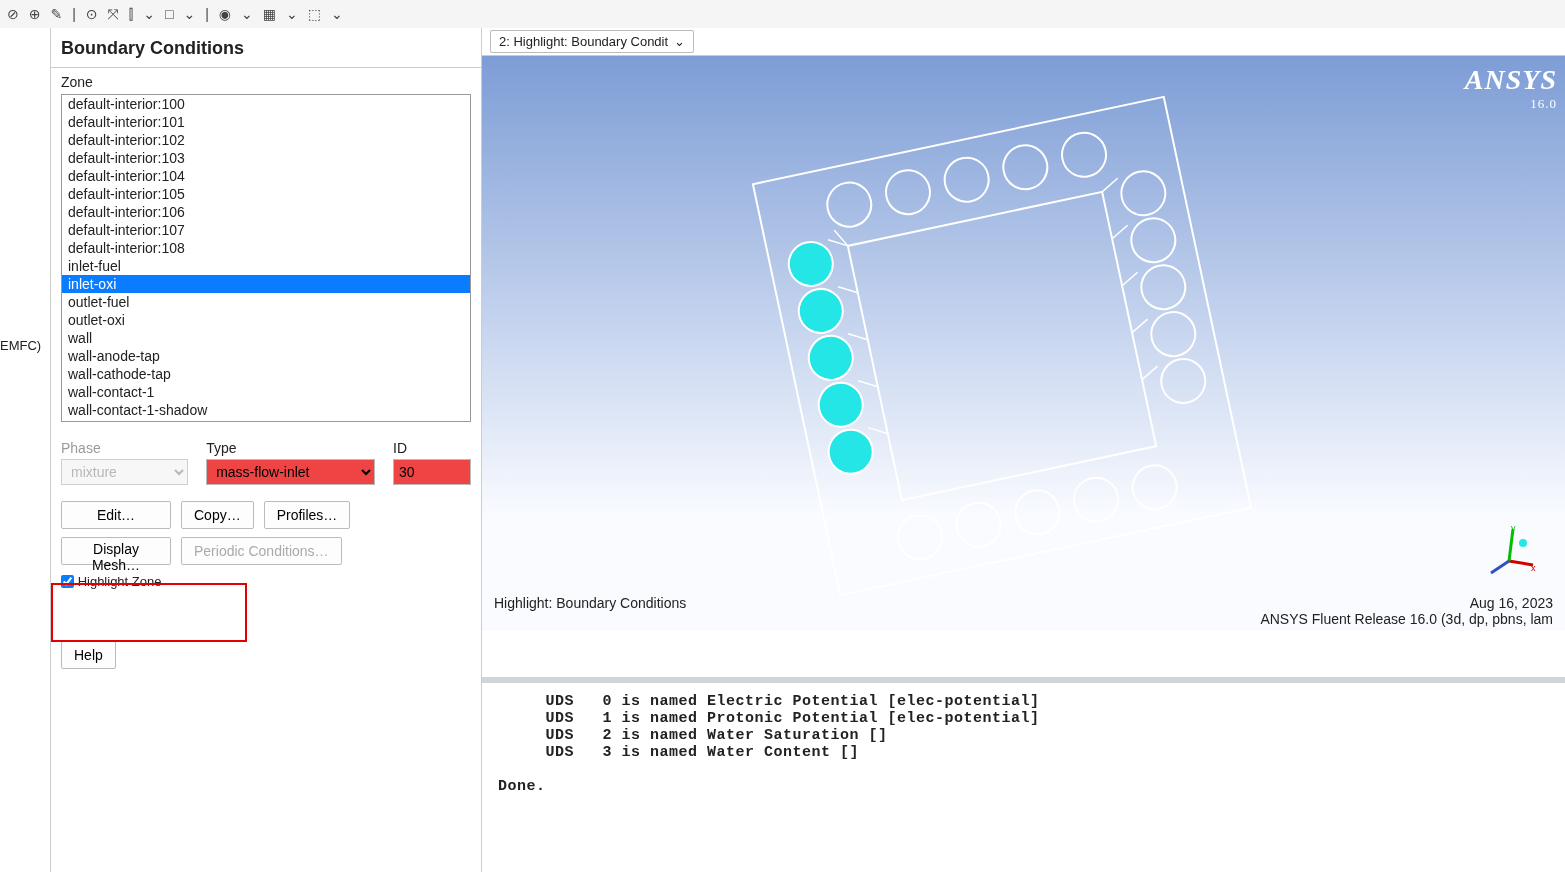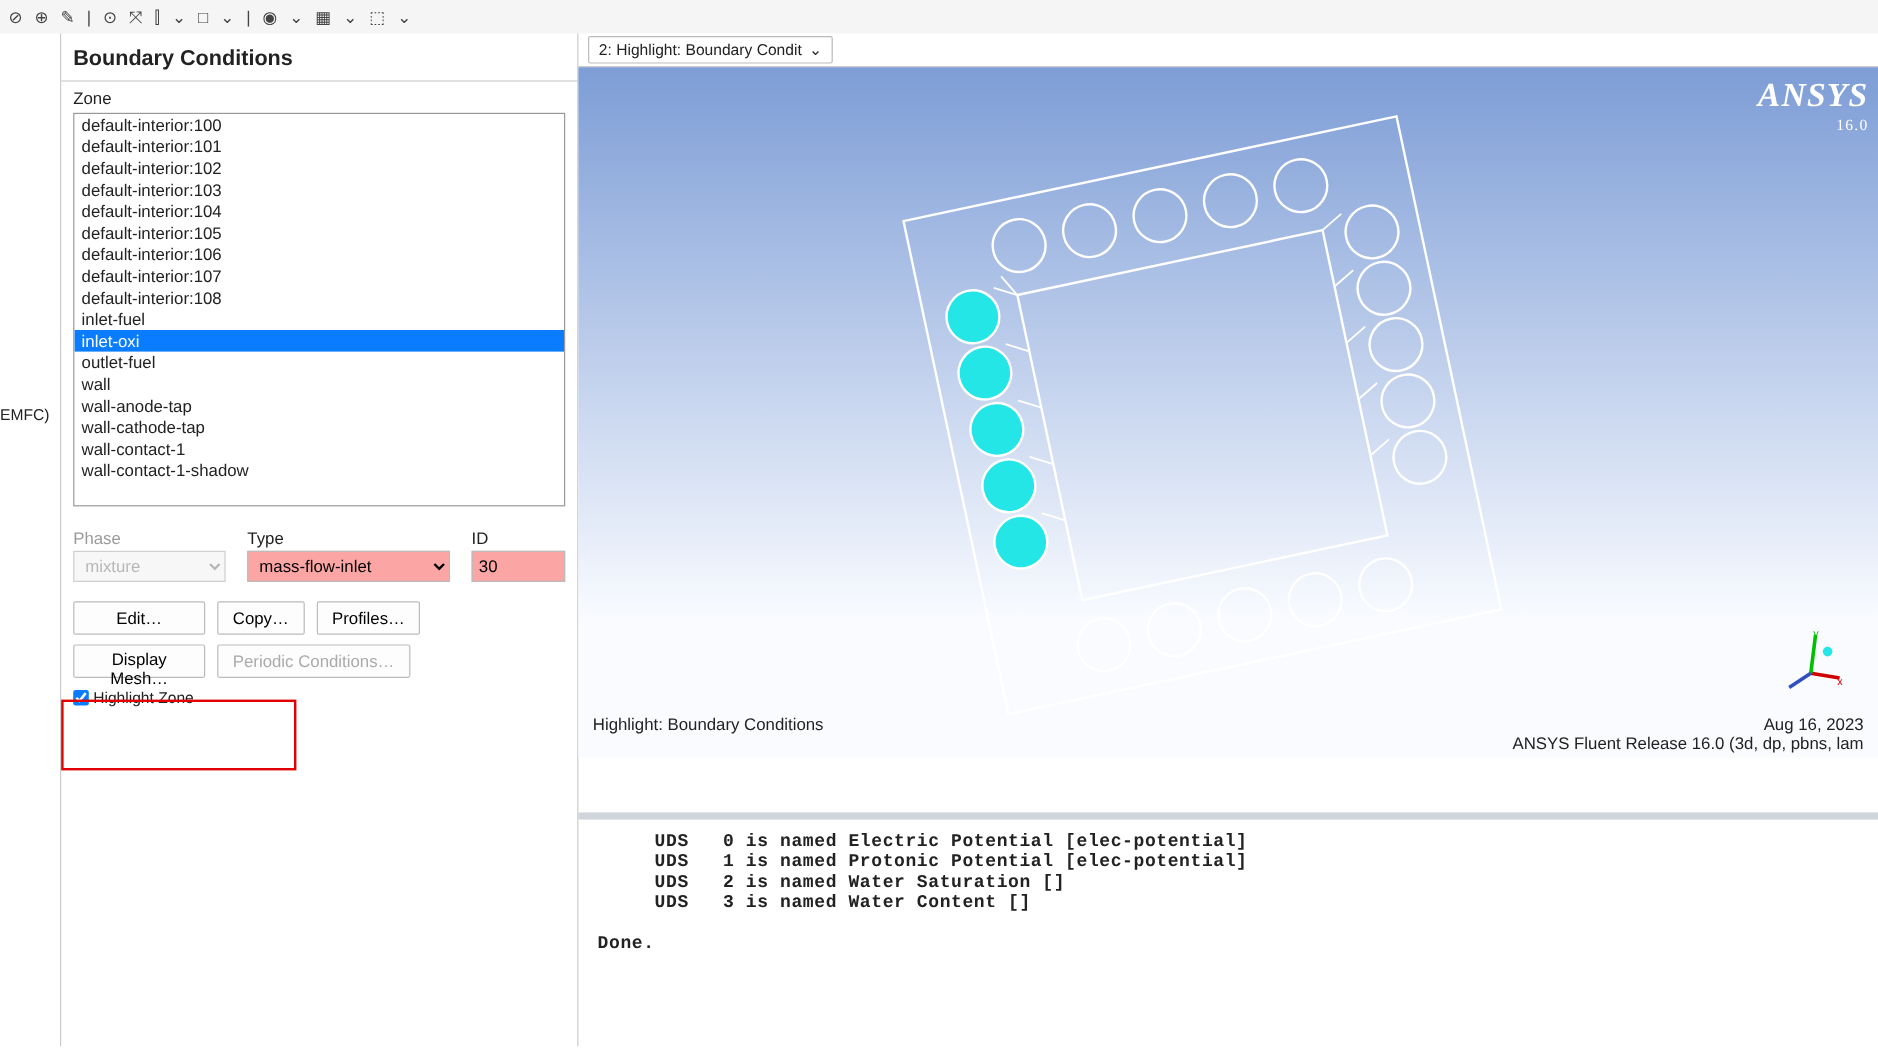--- a/index.html
+++ b/index.html
@@ -57,21 +57,21 @@
       background: #0a7cff;
       color: #fff;
     }
     .form-row { display:flex; gap:18px; padding:18px 10px 4px 10px; font-size:14px;}
     .form-col { display:flex; flex-direction:column; }
     .form-col label { margin-bottom: 3px; font-size:14px;}
     .form-col.phase { width:128px; color:#9a9a9a;}
     .form-col.type { width:170px; }
     .form-col.id { width:78px; }
     select,input[type=text] {
-      height:26px; border:1px solid #bbb; background:#fca5a5; padding:3px 5px; font-size:14px; font-family: inherit;
+      height:26px; border:1px solid #bbb; background:#ef4444; padding:3px 5px; font-size:14px; font-family: inherit;
     }
     .form-col.phase select { color:#9a9a9a; background:#f4f4f4;}
     .button-block { padding:12px 10px; }
     .button-row{ display:flex; gap:10px; margin-bottom:8px;}
     .btn {
       height:28px; padding:3px 12px; border:1px solid #bbb; background:#fdfdfd; font-size:14px; cursor:pointer; border-radius:2px;
     }
     .btn.disabled{ color:#aaa; }
     .highlight-box{
       position:absolute;
@@ -146,20 +146,21 @@
         <div class="zone-item">default-interior:102</div>
         <div class="zone-item">default-interior:103</div>
         <div class="zone-item">default-interior:104</div>
         <div class="zone-item">default-interior:105</div>
         <div class="zone-item">default-interior:106</div>
         <div class="zone-item">default-interior:107</div>
         <div class="zone-item">default-interior:108</div>
         <div class="zone-item">inlet-fuel</div>
         <div class="zone-item selected">inlet-oxi</div>
         <div class="zone-item">outlet-fuel</div>
+        <div class="zone-item">outlet-oxi</div>
         <div class="zone-item">wall</div>
         <div class="zone-item">wall-anode-tap</div>
         <div class="zone-item">wall-cathode-tap</div>
         <div class="zone-item">wall-contact-1</div>
         <div class="zone-item">wall-contact-1-shadow</div>
       </div>
 
     <div class="form-row">
       <div class="form-col phase">
         <label>Phase</label>
@@ -192,20 +193,23 @@
       <div style="margin-top:2px;">
         <label>
           <input type="checkbox" checked="" style="accent-color: rgb(10, 124, 255); vertical-align: middle;">
           <span style="vertical-align:middle;">Highlight Zone</span>
         </label>
       </div>
     </div>
 
     <div class="highlight-box"></div>
 
+    <div class="help-wrap">
+      <button class="btn">Help</button>
+    </div>
   </div>
 
   <div class="right-pane">
     <div class="view-selector-bar">
       <div class="view-selector">
         <span>2: Highlight: Boundary Condit</span>
         <span>⌄</span>
       </div>
     </div>
 

